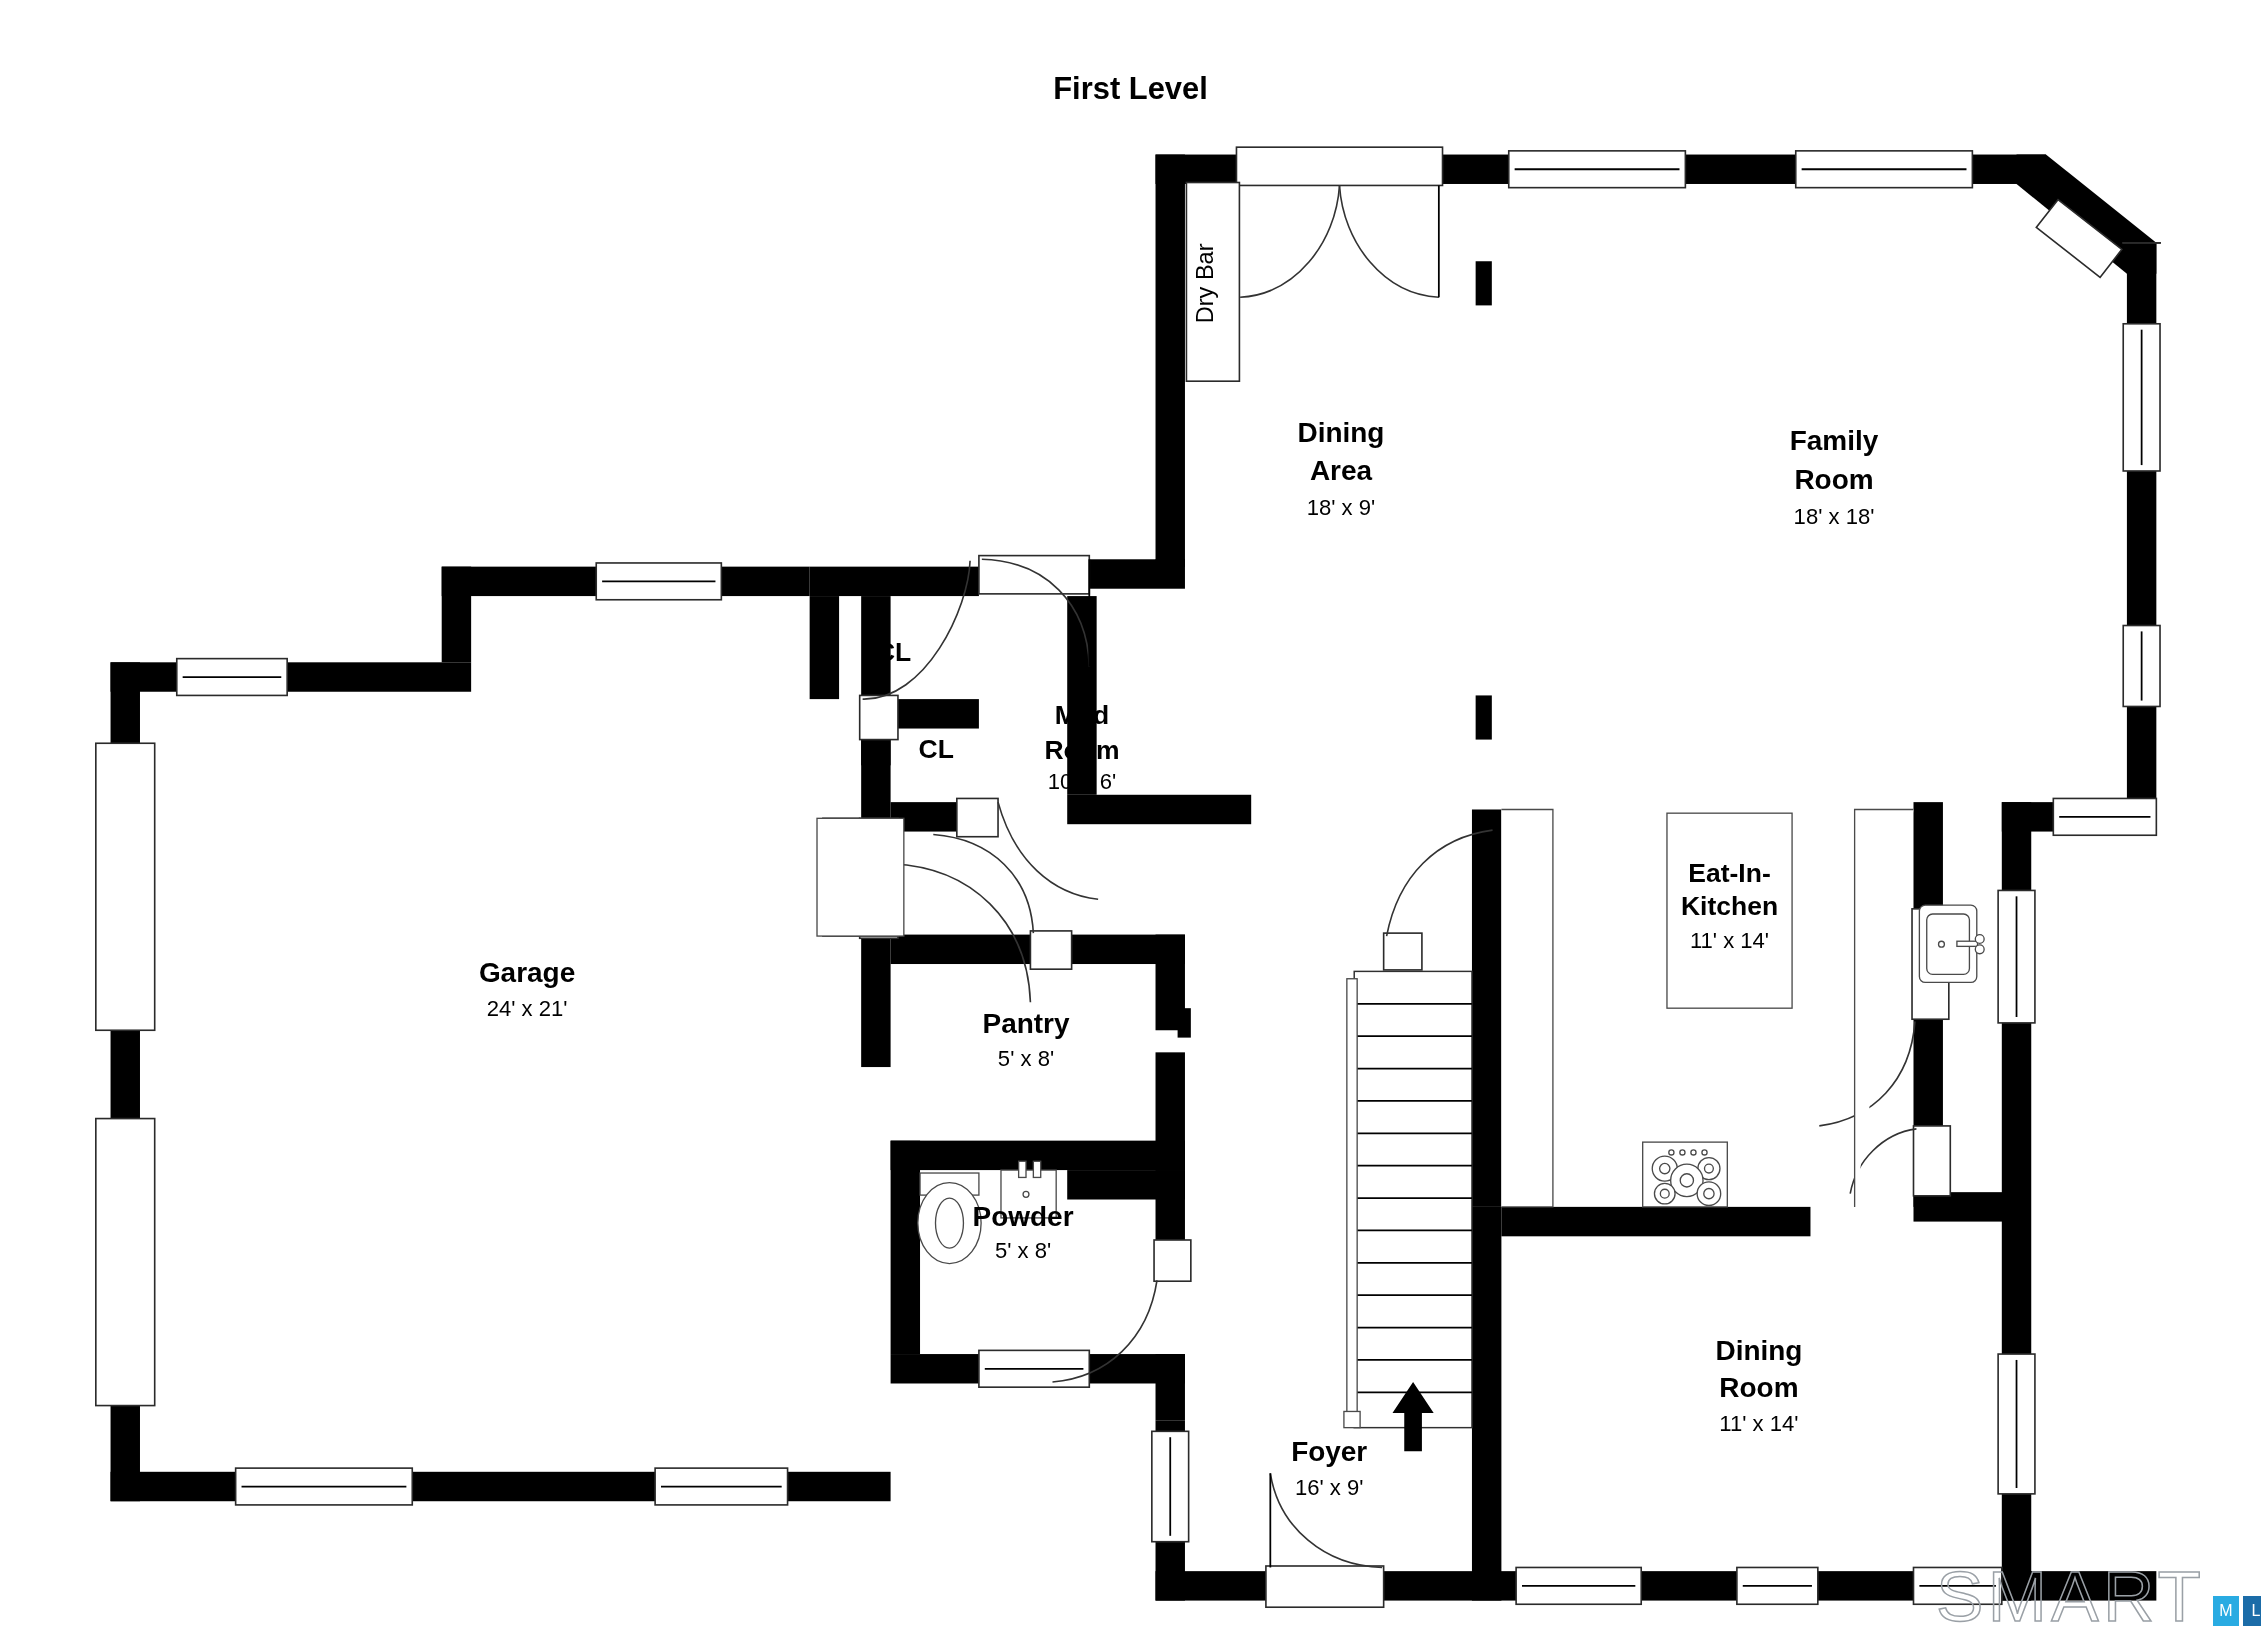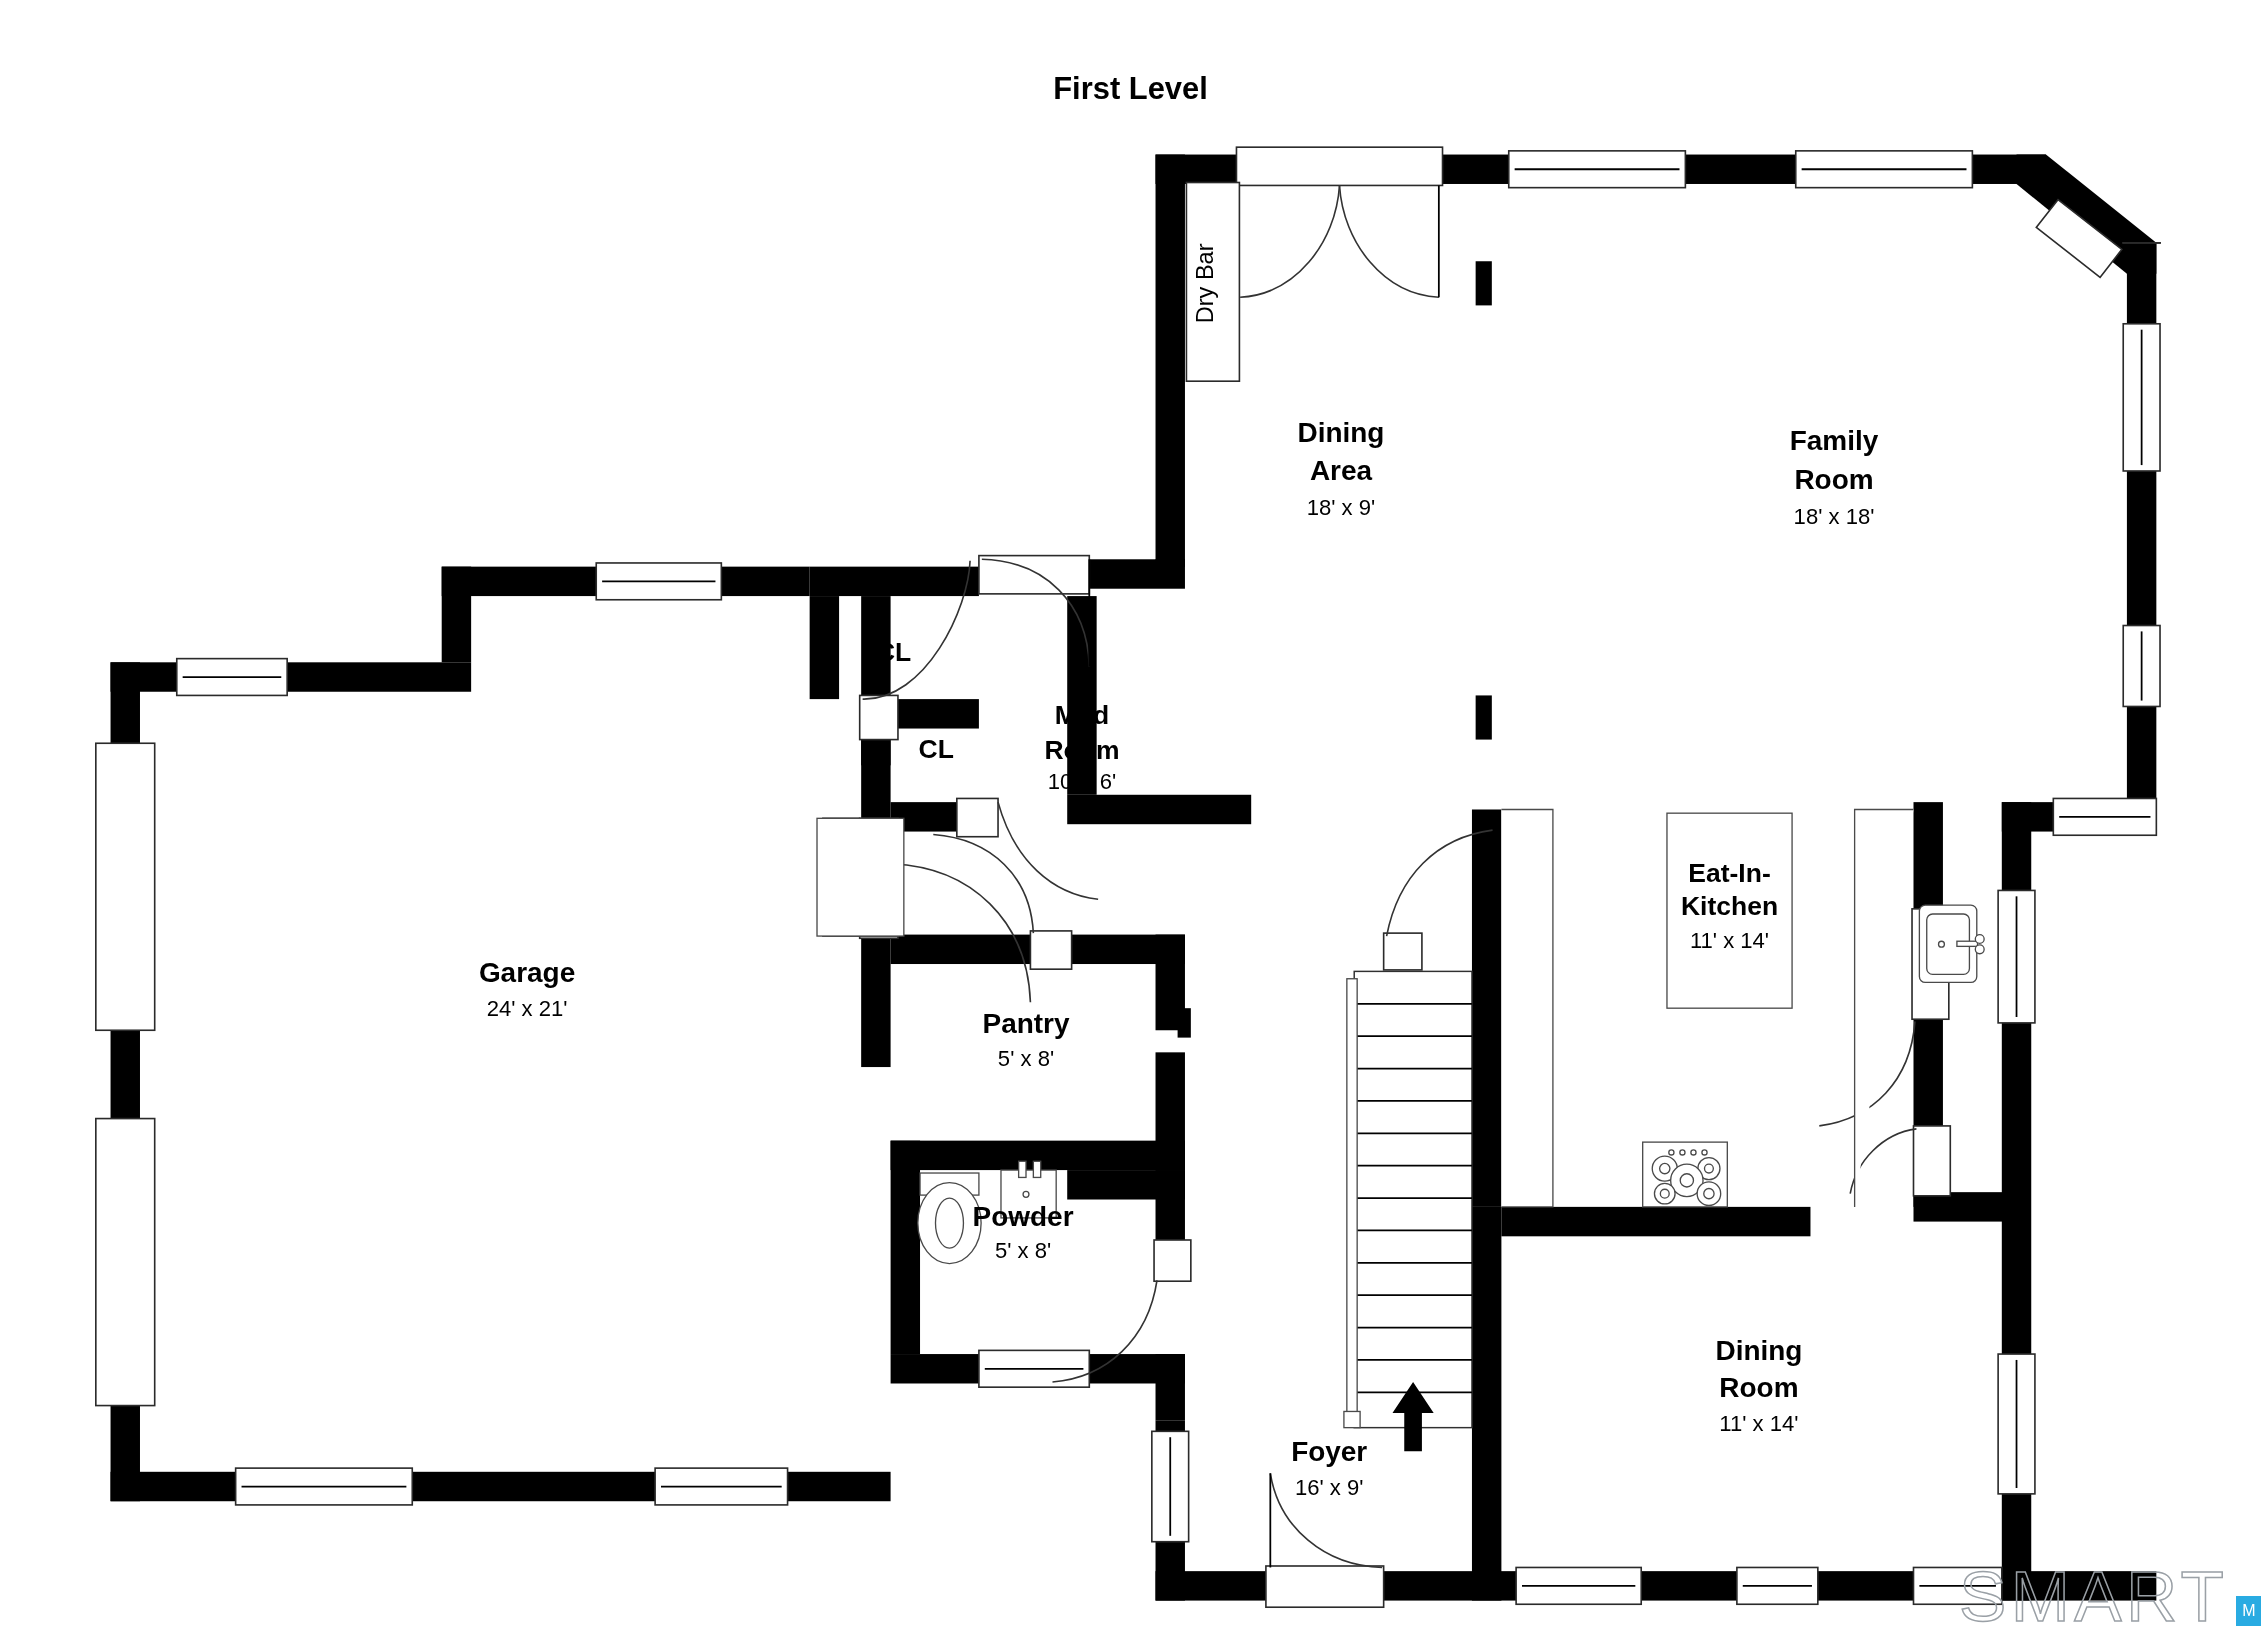--- a/index.html
+++ b/index.html
@@ -84,21 +84,20 @@
   }
   .smart-word {
     font-family: "Liberation Sans", sans-serif;
     font-size: 71px;
     font-weight: normal;
     letter-spacing: 4.4px;
     color: transparent;
     -webkit-text-stroke: 1.5px #9aa0a6;
     line-height: 0.95;
     user-select: none;
-    margin-left: 23px;
   }
   .mls-boxes {
     display: flex;
     align-items: flex-end;
     gap: 3.7px;
     margin-left: 7.4px;
     margin-bottom: 4.4px;
   }
   .mls-box {
     width: 26.5px;

